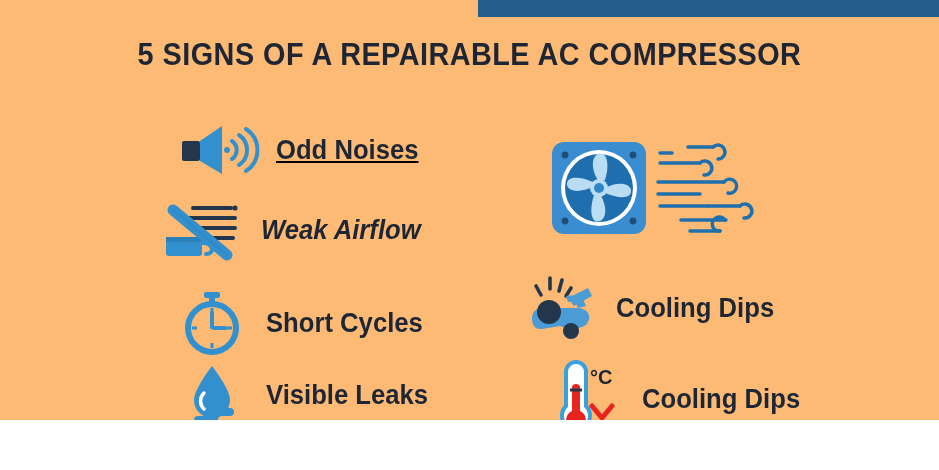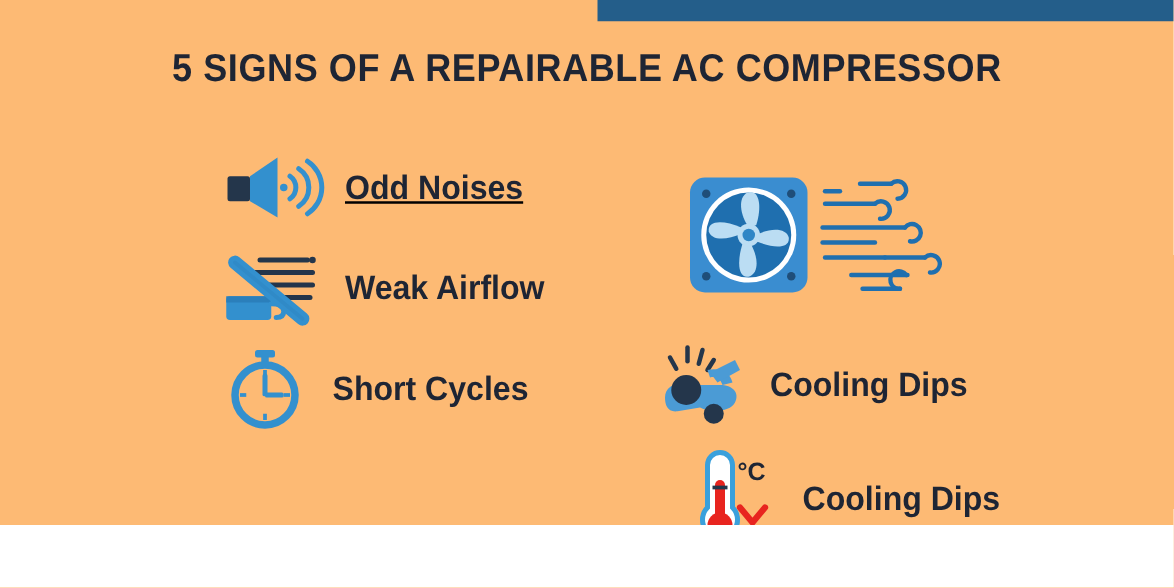--- a/index.html
+++ b/index.html
@@ -70,22 +70,22 @@
     font-size: 27px;
     font-weight: bold;
     color: #1E2534;
     white-space: nowrap;
     transform: scaleX(0.95);
     transform-origin: left center;
   }
 
   
   #row-noises   { left: 180px; top: 124px; text-decoration: underline; }
-  #row-airflow  { left: 180px; top: 201px; }
-  #row-cycles   { left: 180px; top: 280px; }
+  #row-airflow  { left: 165px; top: 201px; font-style: italic; }
+  #row-cycles   { left: 180px; top: 292px; }
   #row-leaks    { left: 180px; top: 364px; }
 
   #row-noises  .label { margin-left: 22px; }
   #row-airflow .label { margin-left: 20px; }
   #row-cycles  .label { margin-left: 22px; }
   #row-leaks   .label { margin-left: 22px; }
 
   
   #row-fan      { left: 548px; top: 130px; }
   #row-dips1    { left: 522px; top: 274px; }
@@ -153,20 +153,30 @@
         <rect x="12" y="34.5" width="5" height="3" fill="#3390CE"></rect>
         <rect x="47" y="34.5" width="5" height="3" fill="#3390CE"></rect>
 
         <rect x="30" y="19" width="4" height="18" rx="1.5" fill="#3390CE"></rect>
         <rect x="32" y="34" width="15" height="4" rx="1.5" fill="#3390CE"></rect>
       </svg>
     </div>
     <div class="label">Short Cycles</div>
   </div>
 
+  <div class="row" id="row-leaks">
+    <div class="icon-box">
+      <svg width="64" height="62" viewBox="0 0 64 62">
+        <path d="M32 2 C32 2 50 25 50 36 A18 18 0 0 1 14 36 C14 25 32 2 32 2 Z" fill="#3390CE"></path>
+        <path d="M24 29 A11 11 0 0 0 24 45" stroke="#FFFFFF" stroke-width="3.5" fill="none" stroke-linecap="round"></path>
+        <path d="M8 52 h20 a4 4 0 0 0 4 -4 a4 4 0 0 1 4 -4 h14 a4 4 0 0 1 0 8 h-8 a4 4 0 0 0 0 8 h-24 a4 4 0 0 1 0 -8 z" fill="#3390CE"></path>
+      </svg>
+    </div>
+    <div class="label">Visible Leaks</div>
+  </div>
 
   <div class="row" id="row-fan">
     <div class="icon-box">
       <svg width="210" height="115" viewBox="0 0 210 115">
 
         <rect x="4" y="12" width="94" height="92" rx="12" fill="#3A8DD0"></rect>
         <circle cx="17" cy="25" r="3.4" fill="#1F4E79"></circle>
         <circle cx="85" cy="25" r="3.4" fill="#1F4E79"></circle>
         <circle cx="17" cy="91" r="3.4" fill="#1F4E79"></circle>
         <circle cx="85" cy="91" r="3.4" fill="#1F4E79"></circle>

